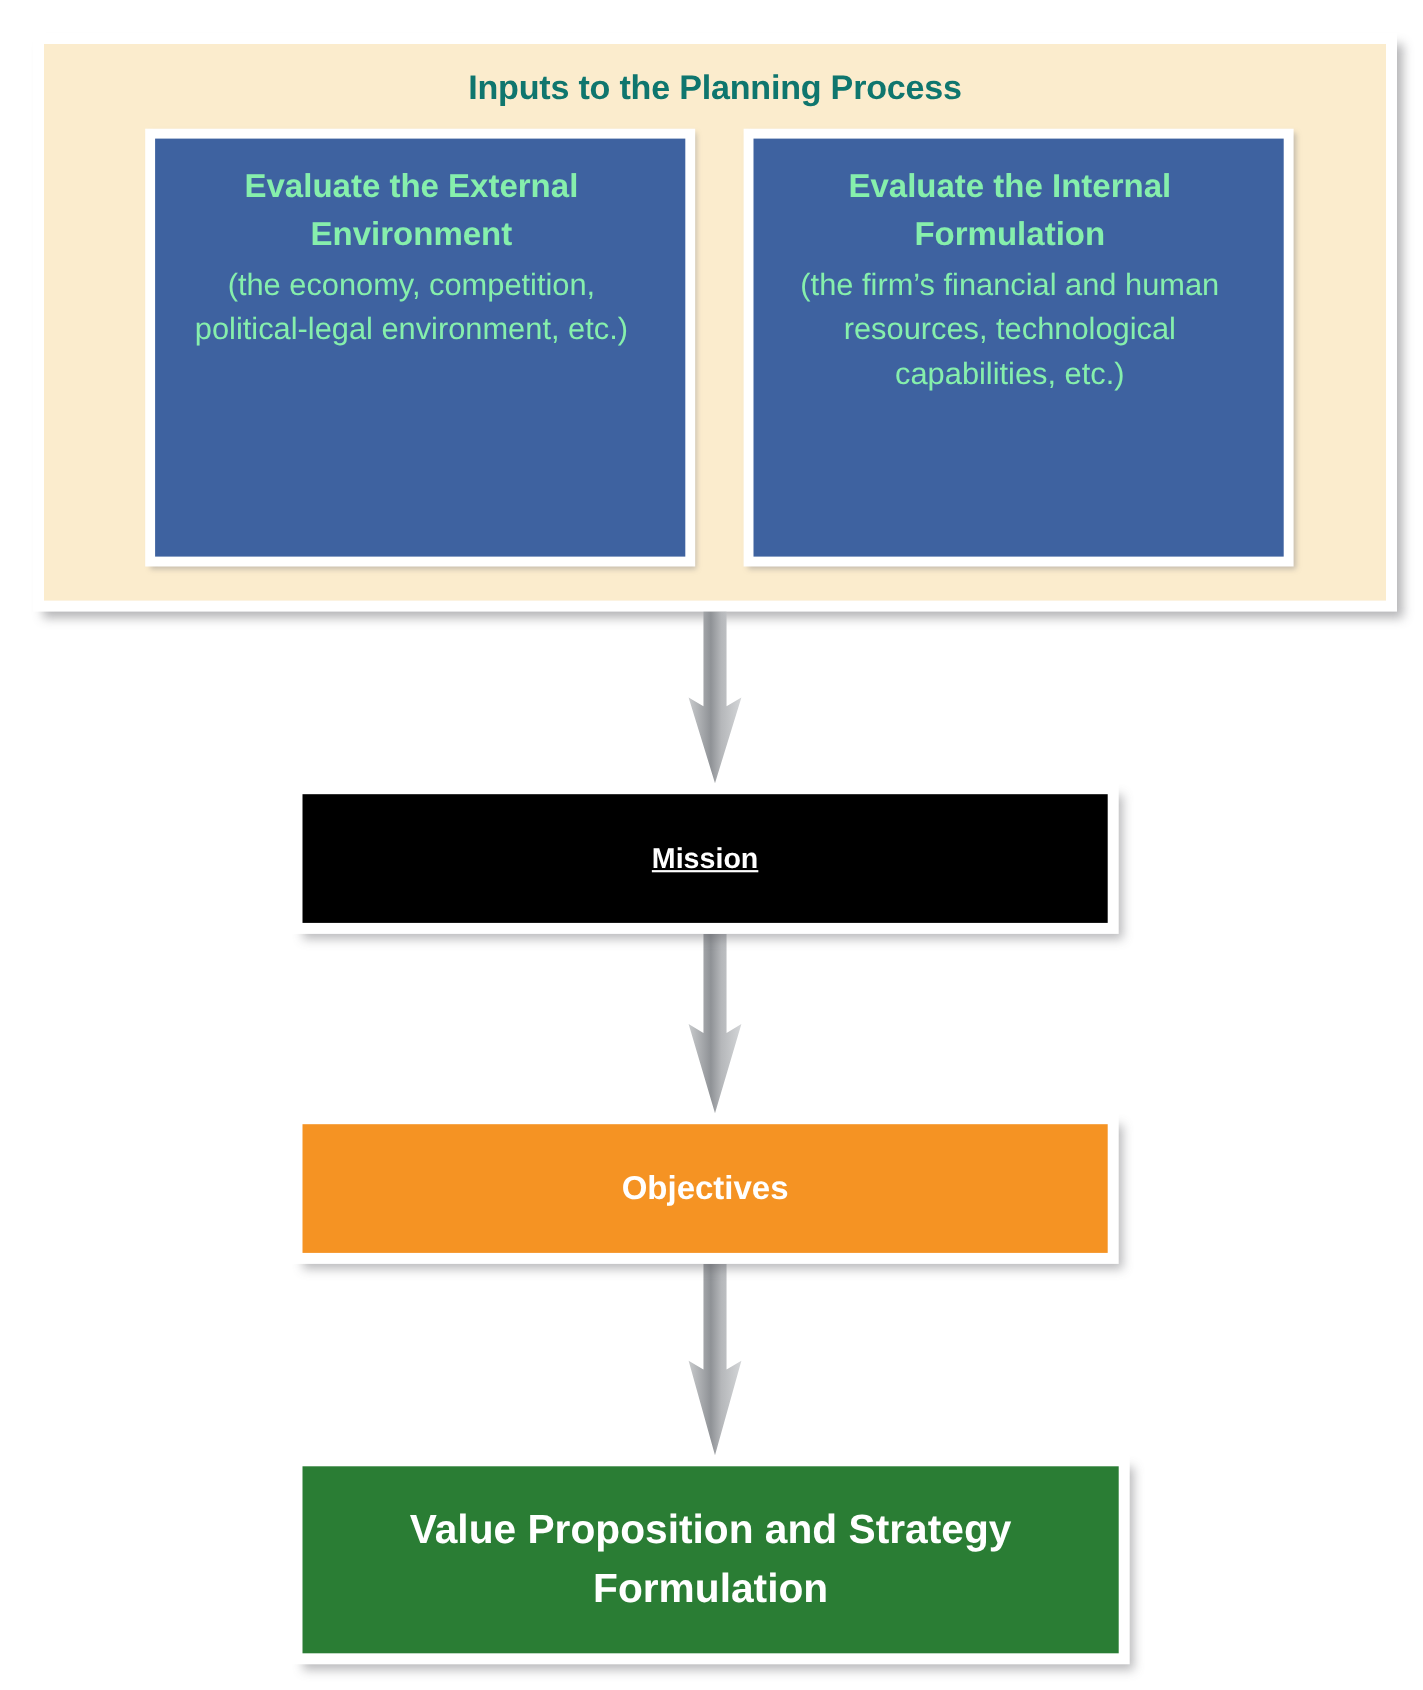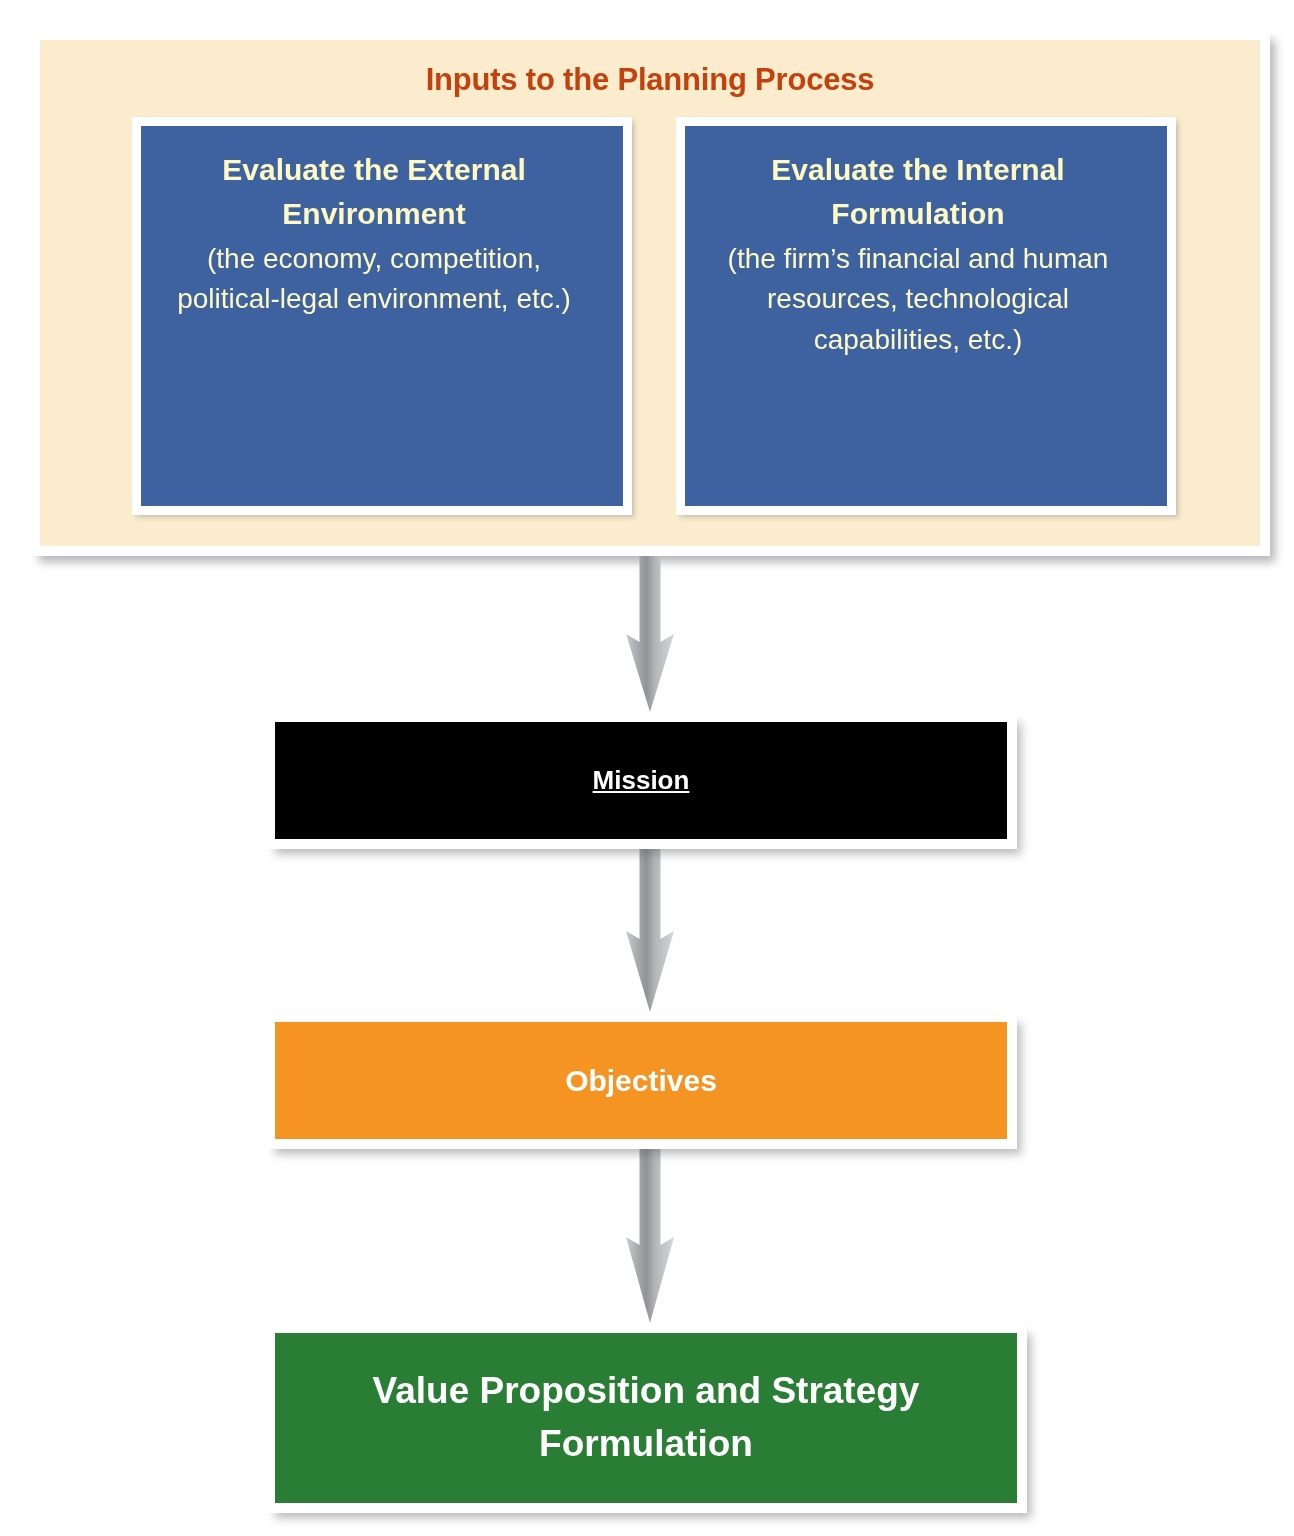--- a/index.html
+++ b/index.html
@@ -42,21 +42,21 @@
     position: relative;
   }
   .inputs-title {
     position: absolute;
     left: 0;
     right: 0;
     top: 22px;
     text-align: center;
     font-size: 31px;
     font-weight: bold;
-    color: #c2410c;
+    color: #0f766e;
     letter-spacing: -0.2px;
   }
 
   
   .blue-row {
     position: absolute;
     left: 0;
     right: 0;
     top: 77px;
     bottom: 0;
@@ -79,21 +79,21 @@
     width: 500px;
     height: 398px;
   }
   .blue-fill {
     width: 100%;
     height: 100%;
     background: #3e62a0;
     box-sizing: border-box;
     padding: 22px 30px 14px 14px;
     text-align: center;
-    color: #fef9c3;
+    color: #86efac;
   }
   .blue-head {
     font-size: 30px;
     font-weight: bold;
     line-height: 1.45;
     margin: 0 0 4px 0;
   }
   .blue-sub {
     font-size: 28px;
     font-weight: normal;

